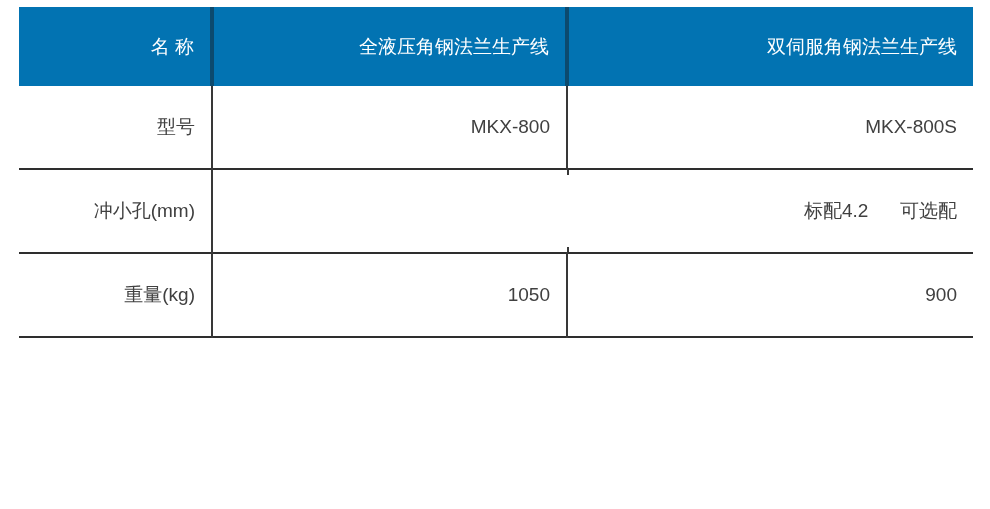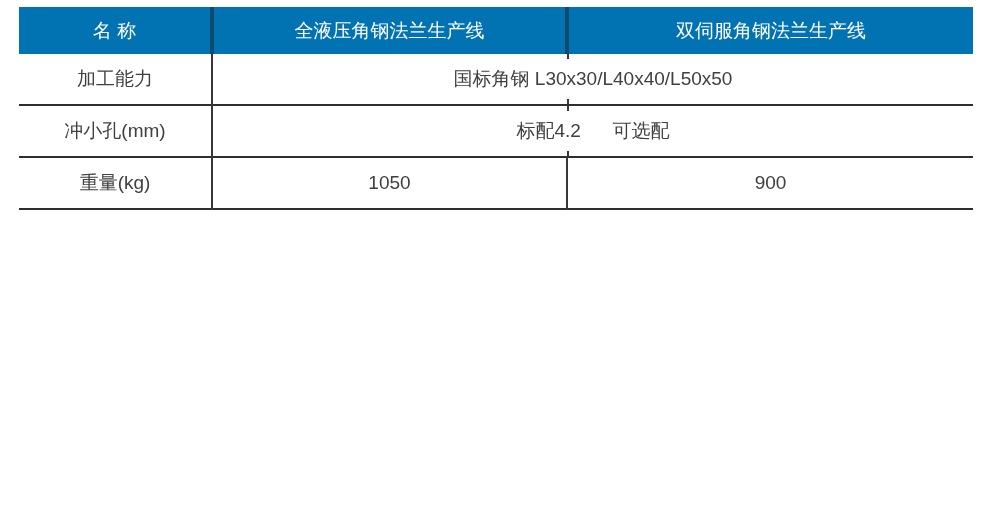--- a/index.html
+++ b/index.html
@@ -17,23 +17,23 @@
   }
   table.spec {
     position: absolute;
     left: 19px;
     top: 7px;
     width: 954px;
     border-collapse: collapse;
     table-layout: fixed;
   }
   th, td {
-    text-align: center;
+    text-align: right;
     vertical-align: middle;
-    padding: 0;
+    padding: 16px;
     font-size: 19px;
     font-weight: normal;
     color: #404040;
     white-space: pre-wrap;
     overflow: hidden;
   }
   
   tr.hdr th {
     height: 47px;
     background: #0273b2;
@@ -78,25 +78,26 @@
       <col style="width:406px">
     </colgroup>
 
     <tbody>
         <tr class="hdr">
       <th>名 称</th>
       <th class="gap">全液压角钢法兰生产线</th>
       <th class="gap">双伺服角钢法兰生产线</th>
     </tr>
 
+    <tr class="body r-model">
+      <td>型号</td>
+      <td class="vdiv">MKX-800</td>
+      <td class="vdiv">MKX-800S</td>
+    </tr>
 
-    <tr class="body">
-      <td>加工能力</td>
-      <td class="vdiv spanned" colspan="2">国标角钢 L30x30/L40x40/L50x50</td>
-    </tr>
 
     <tr class="body">
       <td>冲小孔(mm)</td>
       <td class="vdiv spanned" colspan="2">标配4.2      可选配</td>
     </tr>
 
 
 
 
 

